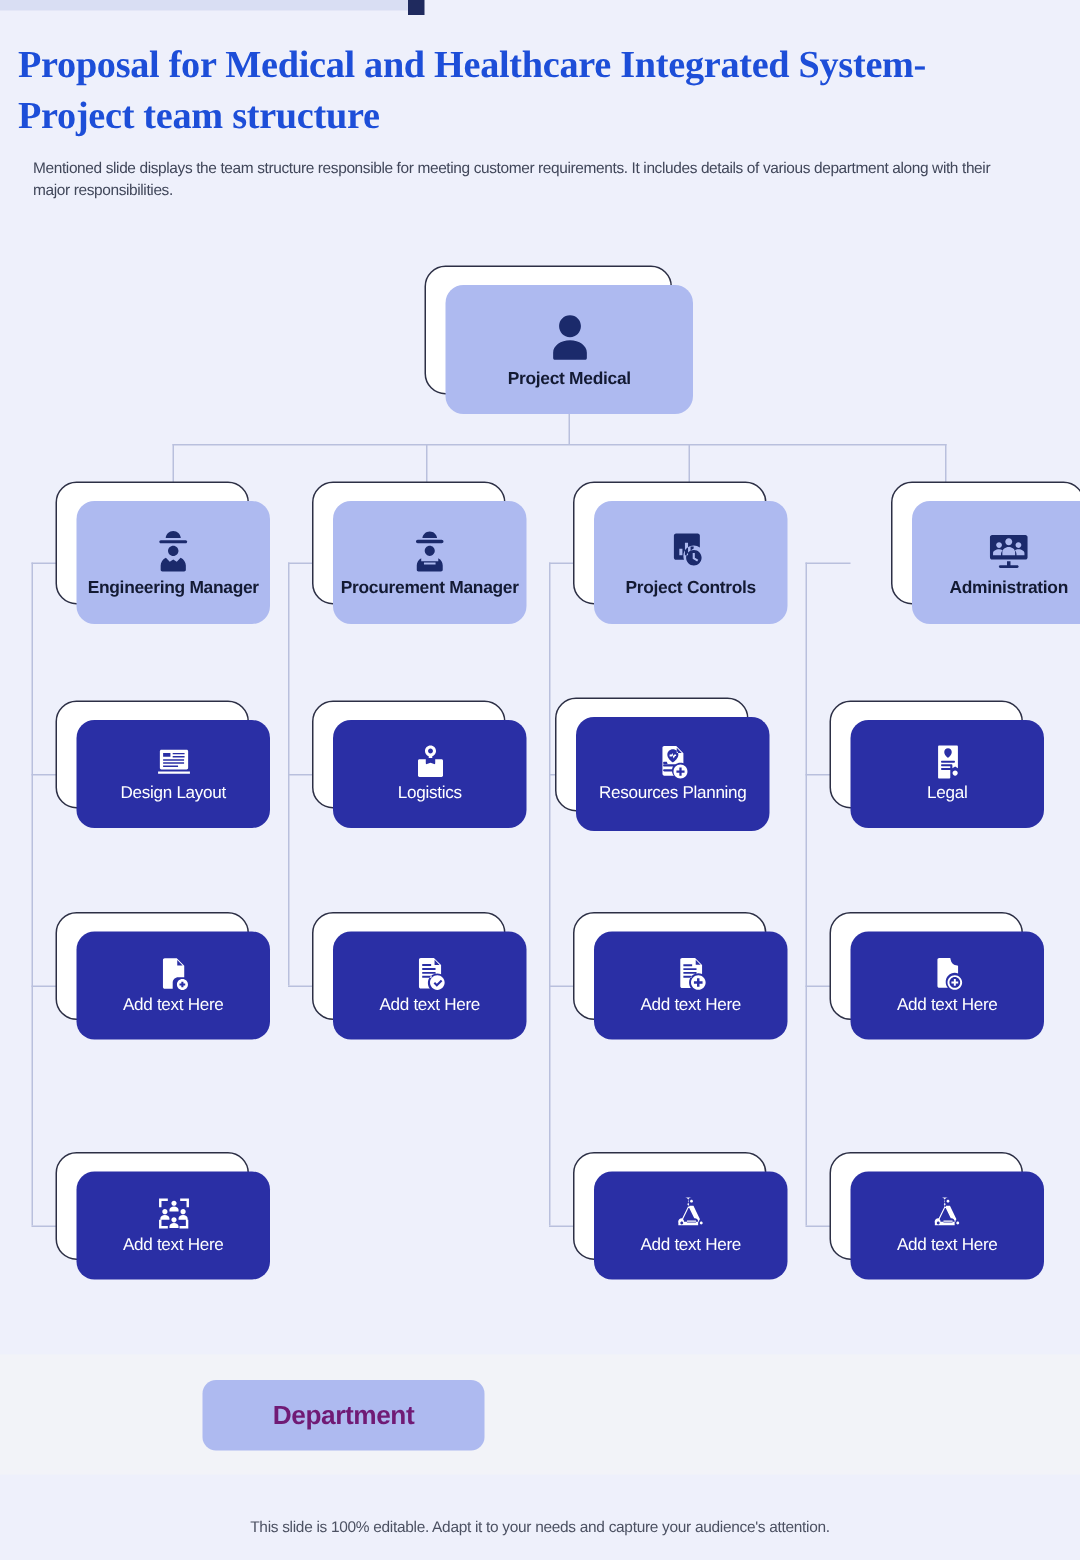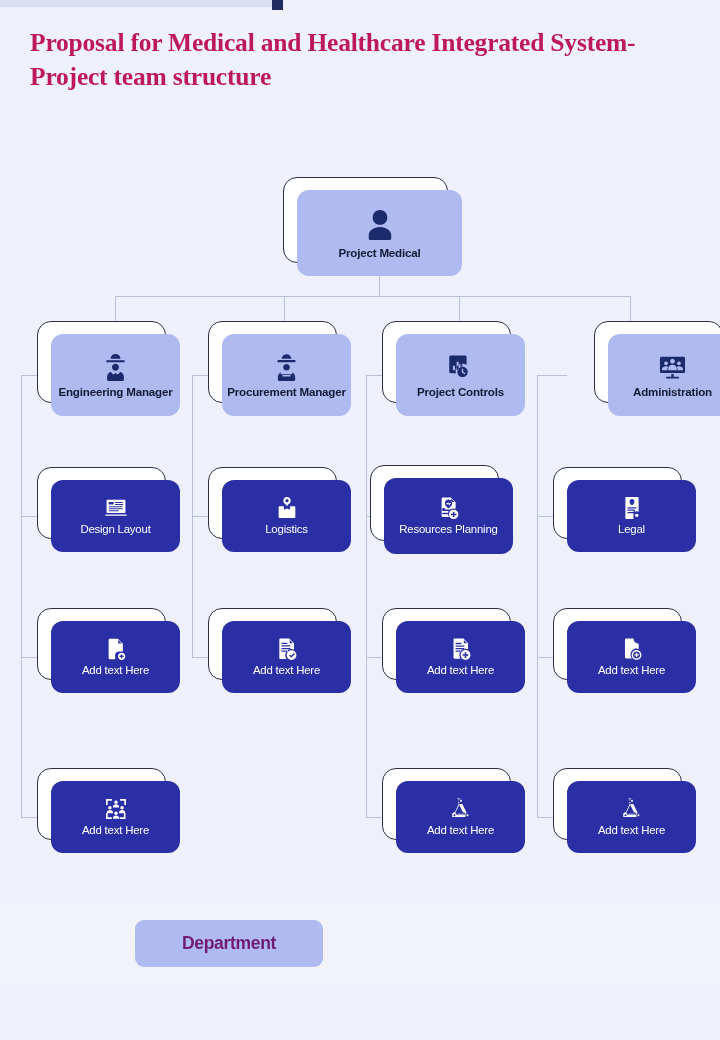--- a/index.html
+++ b/index.html
@@ -10,24 +10,24 @@
     overflow: hidden;
   }
   .slide { position: relative; width: 720px; height: 1040px; background: #eef0fb; }
 
   
   .topbar { position: absolute; left: 0; top: 0; width: 281px; height: 7px; background: #d9def3; }
   .topbar-dot { position: absolute; left: 272px; top: 0; width: 11px; height: 10px; background: #1f2a5e; }
 
   
   .title {
-    position: absolute; left: 30px; top: 26px; width: 676px;
+    position: absolute; left: 12px; top: 26px; width: 676px;
     font-family: "Liberation Serif", serif;
     font-weight: 700; font-size: 25.5px; line-height: 1.33;
-    color: #be185d; letter-spacing: -0.2px;
+    color: #1d4ed8; letter-spacing: -0.2px;
   }
   .subtitle {
     position: absolute; left: 22px; top: 106px; width: 656px;
     font-size: 10.3px; line-height: 1.45; color: #41475a; letter-spacing: -0.25px;
   }
 
   
   .conn { position: absolute; background: #b9c0dd; }
   .conn.v { width: 1px; }
   .conn.h { height: 1px; }
@@ -76,20 +76,21 @@
 </style>
 </head>
 <body>
 
 <div class="slide">
 
   <div class="topbar"></div>
   <div class="topbar-dot"></div>
 
   <div class="title">Proposal for Medical and Healthcare Integrated System- Project team structure</div>
+  <div class="subtitle">Mentioned slide displays the team structure responsible for meeting customer requirements. It includes details of various department along with their major responsibilities.</div>
 
   <div class="conn v" style="left:379px; top:276px; height:20px;"></div>
 
   <div class="conn h" style="left:115px; top:296px; width:516px;"></div>
 
   <div class="conn v" style="left:115px; top:296px; height:34px;"></div>
   <div class="conn v" style="left:284px; top:296px; height:34px;"></div>
   <div class="conn v" style="left:459px; top:296px; height:34px;"></div>
   <div class="conn v" style="left:630px; top:296px; height:34px;"></div>
 
@@ -304,14 +305,15 @@
             <path d="M12 2.2c-1.2 0-2.2 1-2.2 2.2 0 .7.3 1.3.8 1.7l-4.3 8.8c-.1 0-.2 0-.3 0-1.2 0-2.2 1-2.2 2.2 0 .3.1.6.2.9h-.1v1.3h12.2v-1.3h-.1c.1-.3.2-.6.2-.9 0-1.2-1-2.2-2.2-2.2-.1 0-.2 0-.3 0l-4.3-8.8c.5-.4.8-1 .8-1.7 0-1.2-1-2.2-2.2-2.2zm0 1.3c.5 0 .9.4.9.9s-.4.9-.9.9-.9-.4-.9-.9.4-.9.9-.9zm-1.2 3.8h2.4l4 8.2c-.4.4-.6.9-.6 1.5H7.4c0-.6-.2-1.1-.6-1.5l4-8.2zM9.2 16.3h5.6v1.3H9.2v-1.3zM6 16.9c.5 0 .9.4.9.9s-.4.9-.9.9-.9-.4-.9-.9.4-.9.9-.9zm12 0c.5 0 .9.4.9.9s-.4.9-.9.9-.9-.4-.9-.9.4-.9.9-.9z"></path>
           </svg>
       </span>
       <span class="label">Add text Here</span>
     </div>
   </div>
 
   <div class="legend-strip"></div>
   <div class="legend dept">Department</div>
 
+  <div class="footer">This slide is 100% editable. Adapt it to your needs and capture your audience's attention.</div>
 
 </div>
 
 </body></html>

